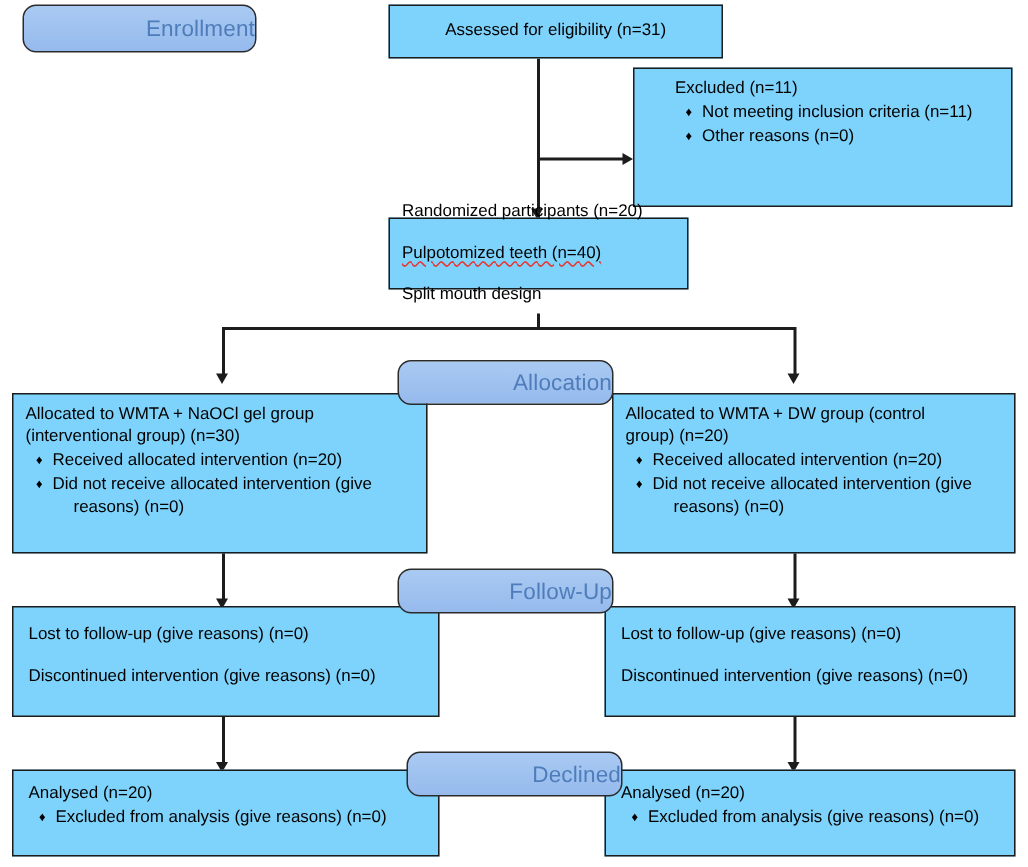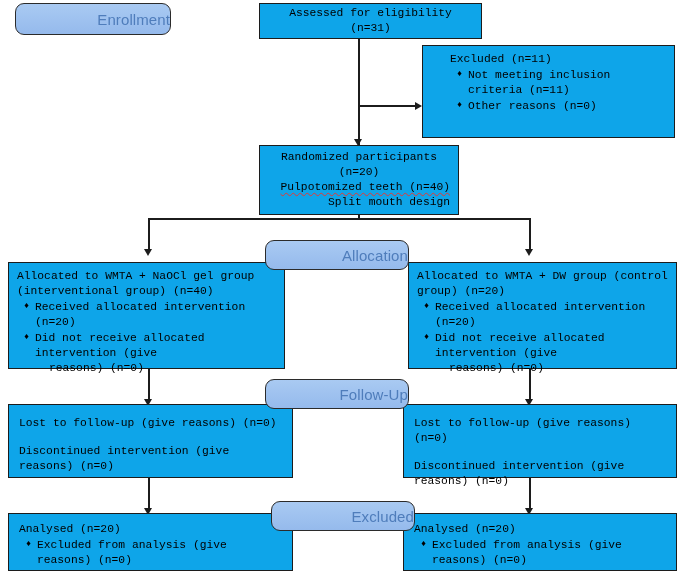--- a/index.html
+++ b/index.html
@@ -14,27 +14,26 @@
     background: #ffffff;
     font-family: "Liberation Sans", sans-serif;
     overflow: hidden;
   }
 
   
   .box {
     position: absolute;
     box-sizing: border-box;
     border: 1.6px solid #1c1c1c;
-    background: #0ea5e9;
+    background: #7dd3fc;
     color: #000000;
     font-size: 11.3px;
     line-height: 1.33;
     padding: 6px 8px;
     z-index: 5;
-    font-family: Liberation Mono, monospace;
   }
   .box.center { text-align: center; }
 
   .box .ttl { display: block; }
 
   
   ul.bullets {
     list-style: none;
     margin: 1px 0 0 0;
     padding: 0 0 0 7px;
@@ -147,44 +146,44 @@
 
   <div class="stage" style="left:265px; top:240px; width:144px; height:30px;padding-left:40px;">
     <span>Allocation</span>
   </div>
 
   <div class="stage" style="left:265px; top:379px; width:144px; height:30px;">
     <span>Follow-Up</span>
   </div>
 
   <div class="stage" style="left:271px; top:501px; width:144px; height:30px;">
-    <span>Excluded</span>
+    <span>Declined</span>
   </div>
 
   <div class="box center" style="left:259px; top:3px; width:223px; height:36px; display:flex; align-items:center; justify-content:center;">
     <span>Assessed for eligibility (n=31)</span>
   </div>
 
   <div class="box" style="left:422px; top:45px; width:253px; height:93px;padding-left:27px;">
     <span class="ttl">Excluded (n=11)</span>
     <ul class="bullets">
       <li><span>Not meeting inclusion criteria (n=11)</span></li>
       <li><span>Other reasons (n=0)</span></li>
     </ul>
   </div>
 
-  <div class="box center" style="left:259px; top:145px; width:200px; height:70px; display:flex; flex-direction:column; align-items:flex-end; justify-content:center;">
+  <div class="box center" style="left:259px; top:145px; width:200px; height:48px; display:flex; flex-direction:column; align-items:flex-start; justify-content:center;gap:12px;">
     <span>Randomized participants (n=20)</span>
     <span class="squiggle">Pulpotomized teeth (n=40)</span>
     <span>Split mouth design</span>
   </div>
 
   <div class="box" style="left:8px; top:262px; width:277px; height:107px;">
     <span class="ttl">Allocated to WMTA + NaOCl gel group</span>
-    <span class="ttl">(interventional group) (n=40)</span>
+    <span class="ttl">(interventional group) (n=30)</span>
     <ul class="bullets">
       <li><span>Received allocated intervention (n=20)</span></li>
       <li>
         <span>Did not receive allocated intervention (give</span>
         <span class="cont">reasons) (n=0)</span>
       </li>
     </ul>
   </div>
 
   <div class="box" style="left:408px; top:262px; width:269px; height:107px;">

